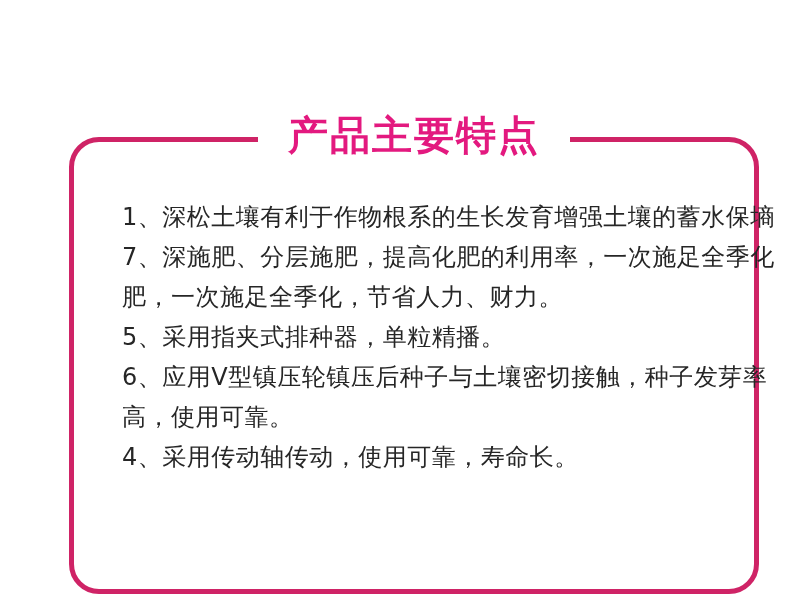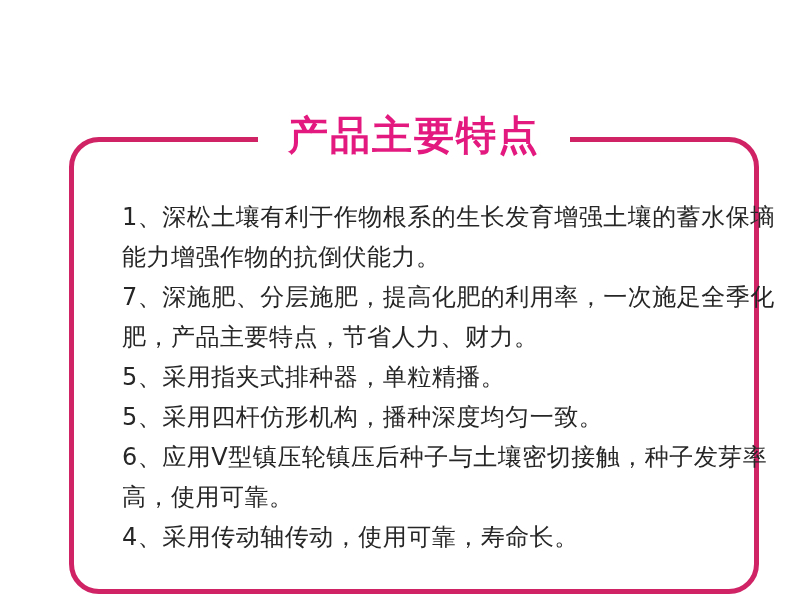--- a/index.html
+++ b/index.html
@@ -59,23 +59,21 @@
 <body>
 
 <div class="page">
 
   <div class="content-border"></div>
 
   <h1 class="page-title">产品主要特点</h1>
 
   <div class="features">
     <div class="feature-line">1、深松土壤有利于作物根系的生长发育增强土壤的蓄水保墒</div>
-    <div class="feature-line">能力增强作物的抗倒伏能力。</div>
     <div class="feature-line">7、深施肥、分层施肥，提高化肥的利用率，一次施足全季化</div>
-    <div class="feature-line">肥，产品主要特点，节省人力、财力。</div>
+    <div class="feature-line">肥，一次施足全季化，节省人力、财力。</div>
     <div class="feature-line">5、采用指夹式排种器，单粒精播。</div>
-    <div class="feature-line">5、采用四杆仿形机构，播种深度均匀一致。</div>
     <div class="feature-line">6、应用V型镇压轮镇压后种子与土壤密切接触，种子发芽率</div>
     <div class="feature-line">高，使用可靠。</div>
     <div class="feature-line">4、采用传动轴传动，使用可靠，寿命长。</div>
   </div>
 
 </div>
 
 </body></html>

